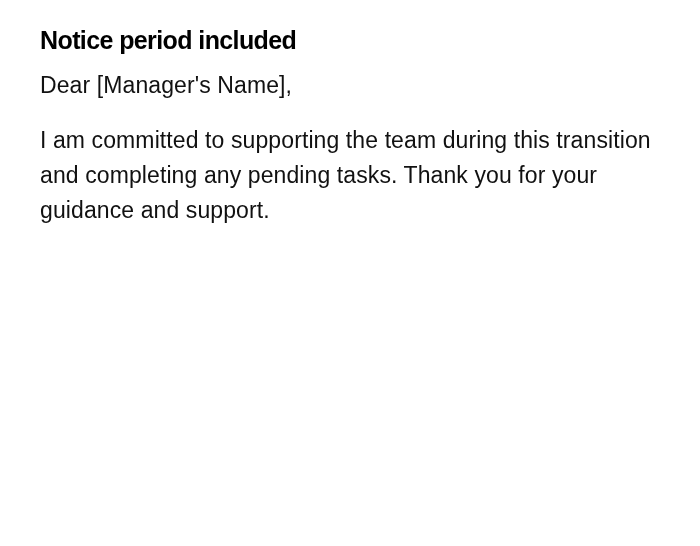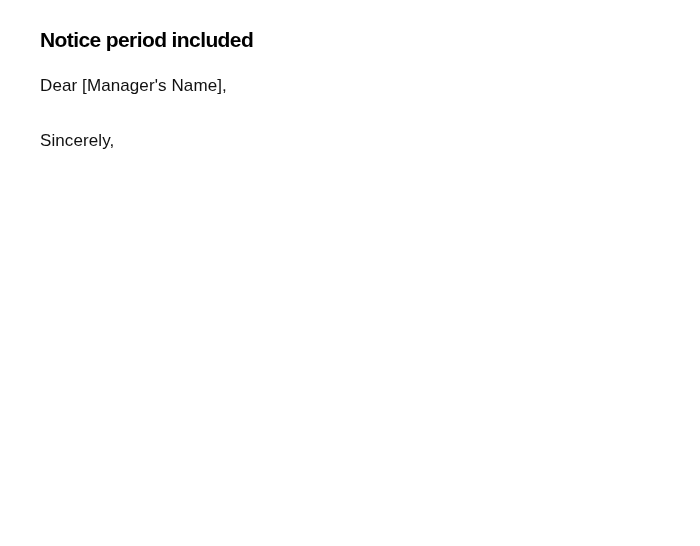--- a/index.html
+++ b/index.html
@@ -14,39 +14,39 @@
       font-family: "Liberation Sans", "DejaVu Sans", sans-serif;
       color: #111111;
     }
     .letter {
       position: relative;
       padding: 25px 40px 0 40px;
       box-sizing: border-box;
       width: 700px;
     }
     .title {
-      font-size: 21px;
+      font-size: 25px;
       font-weight: bold;
       letter-spacing: -0.6px;
       margin: 0;
       line-height: 30px;
       color: #000000;
     }
     .para {
-      font-size: 17px;
+      font-size: 23px;
       line-height: 35px;
       margin: 0;
       letter-spacing: 0.1px;
     }
     .greeting { margin-top: 13px; }
     .body1 { margin-top: 20px; }
     .body2 { margin-top: 20px; }
     .closing { margin-top: 20px; }
     .signature { margin-top: 20px; }
   </style>
 </head>
 <body>
 
 <div class="letter">
   <h1 class="title">Notice period included</h1>
   <p class="para greeting">Dear [Manager's Name],</p>
-  <p class="para closing">Sincerely,</p>
+  <p class="para body2">I am committed to supporting the team during this transition and completing any pending tasks. Thank you for your guidance and support.</p>
 </div>
 
 </body></html>

